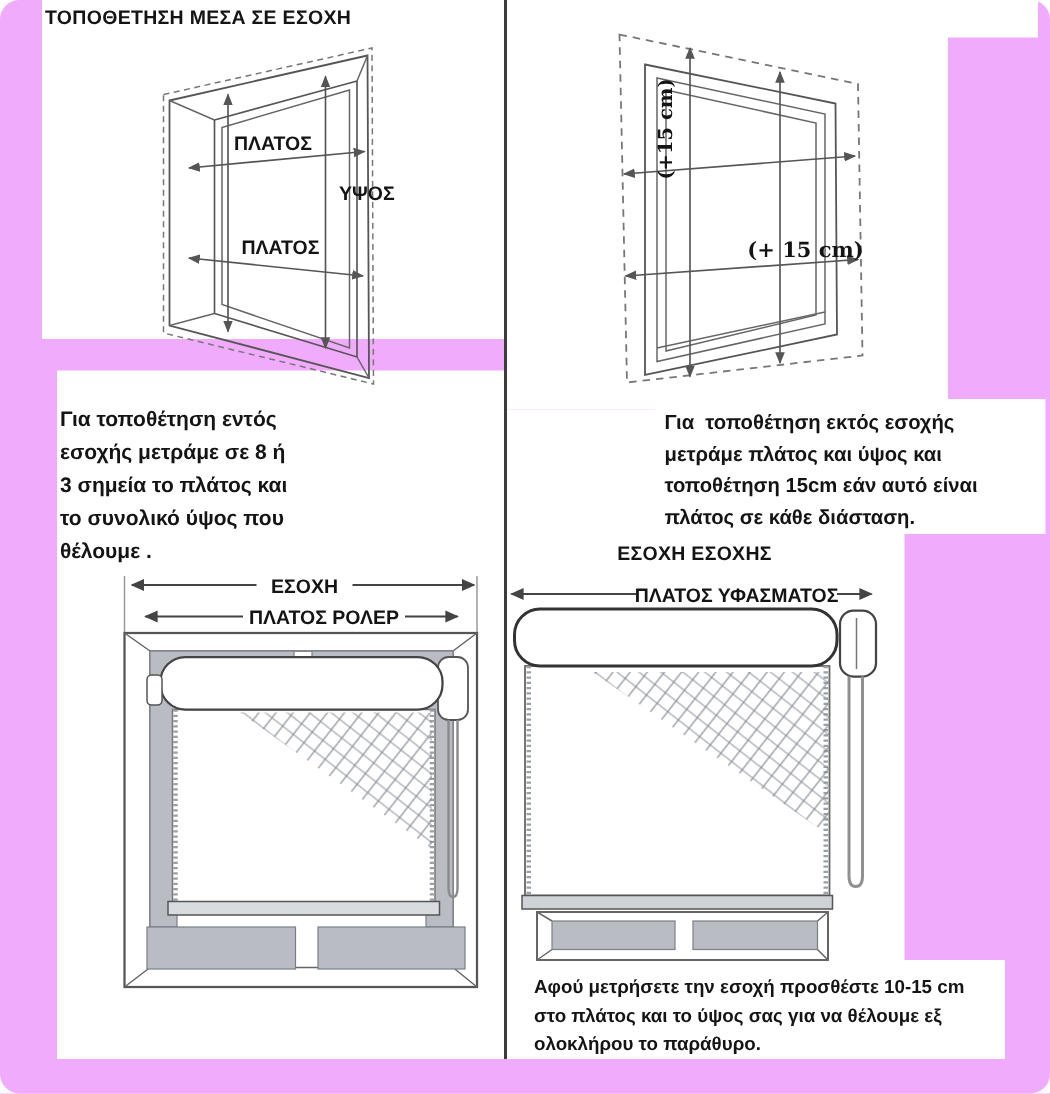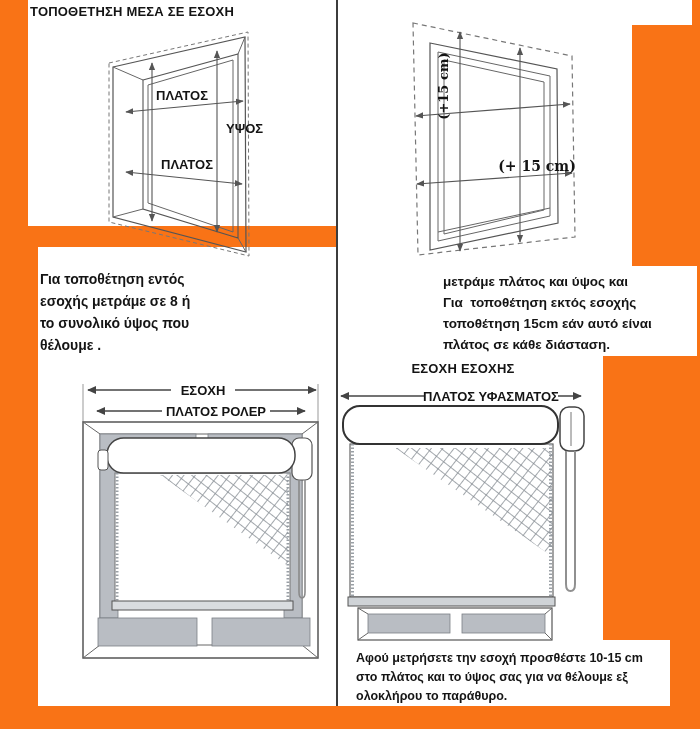--- a/index.html
+++ b/index.html
@@ -1,18 +1,18 @@
 <!DOCTYPE html>
 <html><head>
 <meta charset="utf-8">
 <style>
   html,body{margin:0;padding:0;}
   body{width:700px;height:729px;overflow:hidden;}
-  .canvas{position:relative;width:700px;height:729px;background:#f97316;
-          font-family:"Liberation Sans",sans-serif;color:#141414;}
+  .canvas{position:relative;width:700px;height:729px;background:#f0abfc;
+          font-family:"Liberation Sans",sans-serif;color:#141414;border-radius:13px;}
   .panel{position:absolute;background:#ffffff;}
   .divider{position:absolute;background:#3c3c3c;}
   .title{position:absolute;font-weight:bold;font-size:13px;letter-spacing:.2px;white-space:nowrap;}
   .caption{position:absolute;font-weight:bold;}
   .caption div{white-space:pre;}
   .cap-tl{left:40px;top:268px;font-size:14px;line-height:22px;}
   .cap-tr{left:443px;top:271px;font-size:13.5px;line-height:21px;}
   .cap-br{left:356px;top:649px;font-size:12.5px;line-height:19px;}
   svg{position:absolute;}
   svg text{font-family:"Liberation Sans",sans-serif;}
@@ -57,20 +57,21 @@
     <g font-weight="bold" font-size="13" fill="#141414">
       <text x="100" y="70" text-anchor="middle">ΠΛΑΤΟΣ</text>
       <text x="105" y="139" text-anchor="middle">ΠΛΑΤΟΣ</text>
       <text x="144" y="103">ΥΨΟΣ</text>
     </g>
   </svg>
 
   <div class="caption cap-tl">
     <div>Για τοποθέτηση εντός</div>
     <div>εσοχής μετράμε σε 8 ή</div>
+    <div>3 σημεία το πλάτος και</div>
     <div>το συνολικό ύψος που</div>
     <div>θέλουμε .</div>
   </div>
 
 
   <svg style="left:398px;top:20px;" width="200" height="245" viewBox="0 0 200 245">
     <defs>
       <marker id="mTR" viewBox="0 0 10 10" refX="9" refY="5" markerWidth="8" markerHeight="8" orient="auto-start-reverse" markerUnits="userSpaceOnUse">
         <path d="M0,1 L10,5 L0,9 z" fill="#555"></path>
       </marker>
@@ -86,22 +87,22 @@
       <line x1="62" y1="12" x2="62" y2="231" marker-start="url(#mTR)" marker-end="url(#mTR)"></line>
       <line x1="122" y1="28" x2="122" y2="222" marker-start="url(#mTR)" marker-end="url(#mTR)"></line>
       <line x1="18" y1="96" x2="172" y2="84" marker-start="url(#mTR)" marker-end="url(#mTR)"></line>
       <line x1="19" y1="164" x2="174" y2="153" marker-start="url(#mTR)" marker-end="url(#mTR)"></line>
     </g>
     <text class="serif" transform="translate(50,66) rotate(-90)" text-anchor="middle" font-size="13" font-weight="600" fill="#141414">(+15 cm)</text>
     <text class="serif" x="139" y="151" text-anchor="middle" font-size="14" font-weight="600" fill="#141414">(+ 15 cm)</text>
   </svg>
 
   <div class="caption cap-tr">
+    <div>Για  τοποθέτηση εκτός εσοχής</div>
     <div>μετράμε πλάτος και ύψος και</div>
-    <div>Για  τοποθέτηση εκτός εσοχής</div>
     <div>τοποθέτηση 15cm εάν αυτό είναι</div>
     <div>πλάτος σε κάθε διάσταση.</div>
   </div>
 
   <svg style="left:60px;top:378px;" width="265" height="292" viewBox="0 0 265 292">
     <defs>
       <marker id="mBL" viewBox="0 0 10 10" refX="9" refY="5" markerWidth="9" markerHeight="9" orient="auto-start-reverse" markerUnits="userSpaceOnUse">
         <path d="M0,0.5 L10,5 L0,9.5 z" fill="#444"></path>
       </marker>
       <pattern id="hatchA" width="9" height="9" patternUnits="userSpaceOnUse" patternTransform="rotate(38)">

